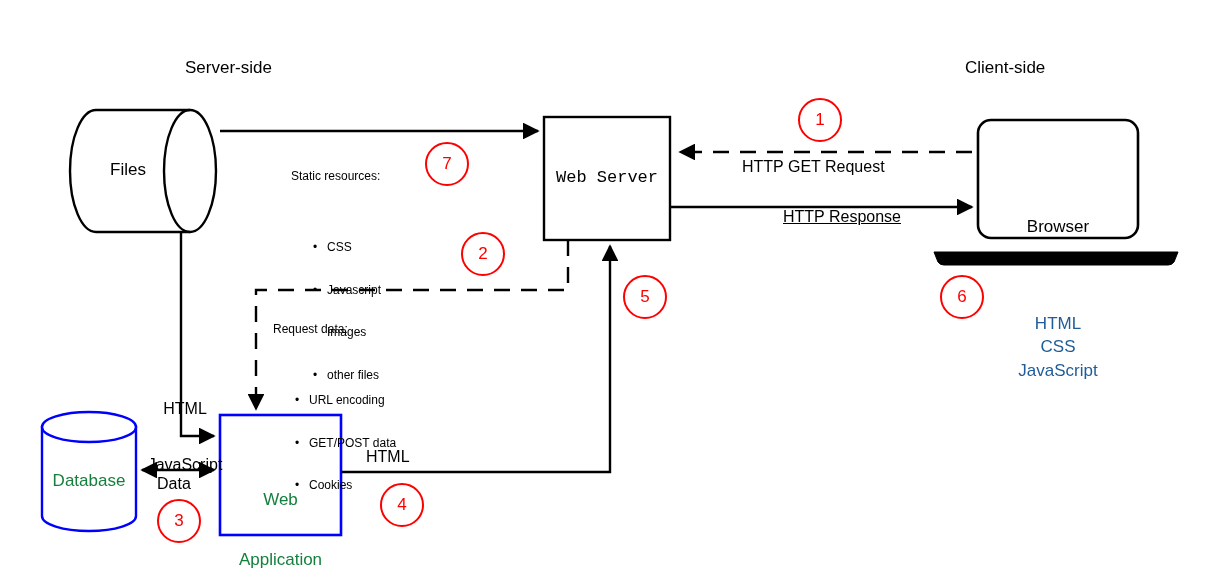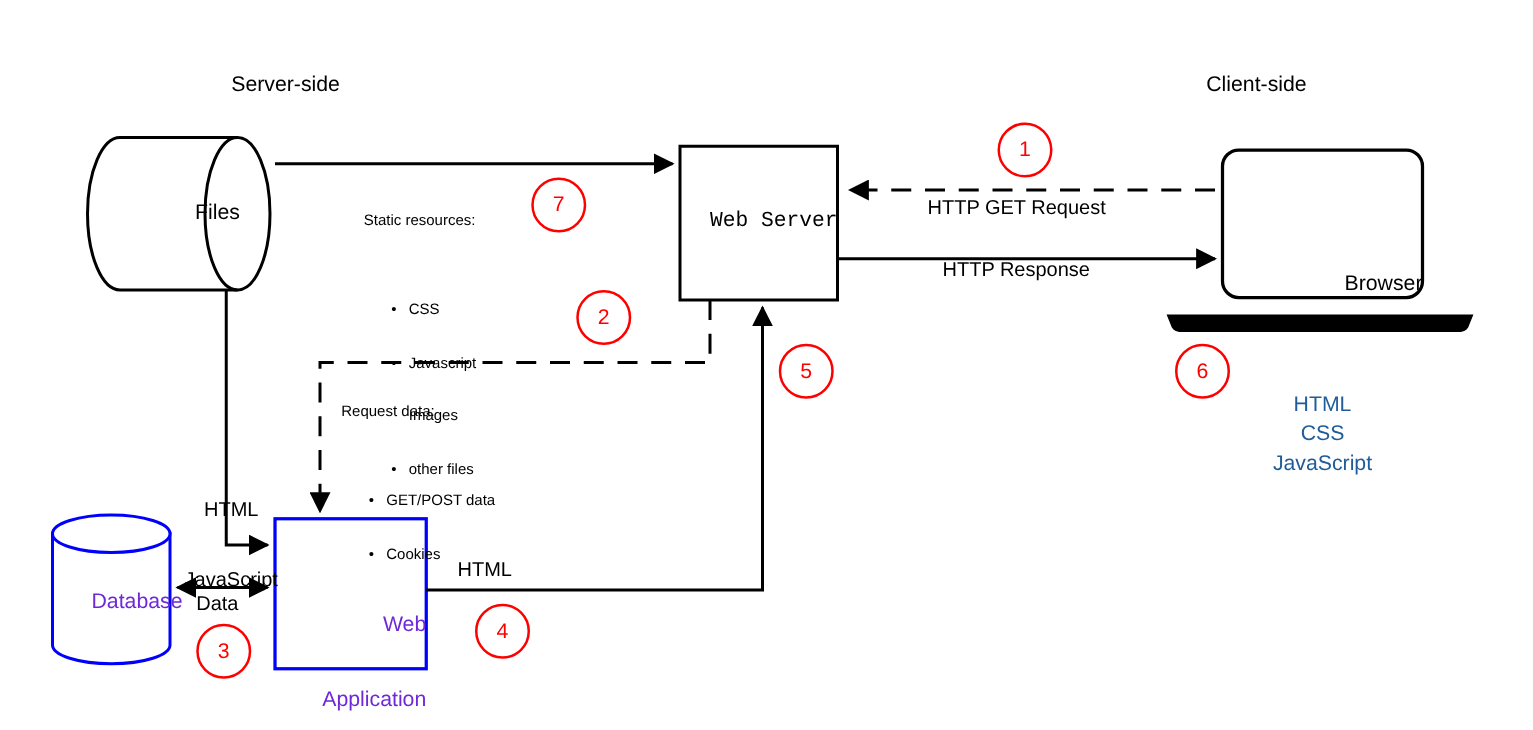--- a/index.html
+++ b/index.html
@@ -30,24 +30,24 @@
     color: #000000;
     white-space: pre;
     line-height: 1.18;
   }
   .zone-title {
     font-size: 17px;
     text-align: left;
   }
   .node-label {
     font-size: 17px;
-    text-align: right;
+    text-align: center;
   }
   .node-label.blue {
-    color: #6d28d9;
+    color: #15803d;
   }
   .edge-label {
     font-size: 16px;
     text-align: right;
   }
   .callout-text {
     font-size: 12px;
   }
   .callout-text ul {
     margin: 0;
@@ -145,21 +145,21 @@
 
   <div class="lbl node-label blue" style="left:32px; top:471px; width:114px;">Database</div>
 
   <div class="lbl node-label blue" style="left:220px; top:450px; width:121px;">
     <div>Web</div>
     <div>Application</div>
   </div>
 
   <div class="lbl edge-label" style="left:742px; top:158px;">HTTP GET Request</div>
 
-  <div class="lbl edge-label" style="left:754px; top:208px;">HTTP Response</div>
+  <div class="lbl edge-label" style="left:783px; top:208px;text-decoration:underline;">HTTP Response</div>
 
   <div class="lbl edge-label" style="left:138px; top:362px; width:94px; text-align:center;">
     <div>HTML</div>
     <div>JavaScript</div>
   </div>
 
   <div class="lbl edge-label" style="left:157px; top:475px;">Data</div>
 
   <div class="lbl edge-label" style="left:366px; top:448px;">HTML</div>
 
@@ -169,20 +169,21 @@
       <li class="bulleted">CSS</li>
       <li class="bulleted">Javascript</li>
       <li>Images</li>
       <li class="bulleted">other files</li>
     </ul>
   </div>
 
   <div class="lbl callout-text" style="left:273px; top:294px; width:200px;">
     <div>Request data:</div>
     <ul>
+      <li class="bulleted">URL encoding</li>
       <li class="bulleted">GET/POST data</li>
       <li class="bulleted">Cookies</li>
     </ul>
   </div>
 
   <div class="client-stack" style="left:988px; top:312px; width:140px;">
     <div>HTML</div>
     <div>CSS</div>
     <div>JavaScript</div>
   </div>

